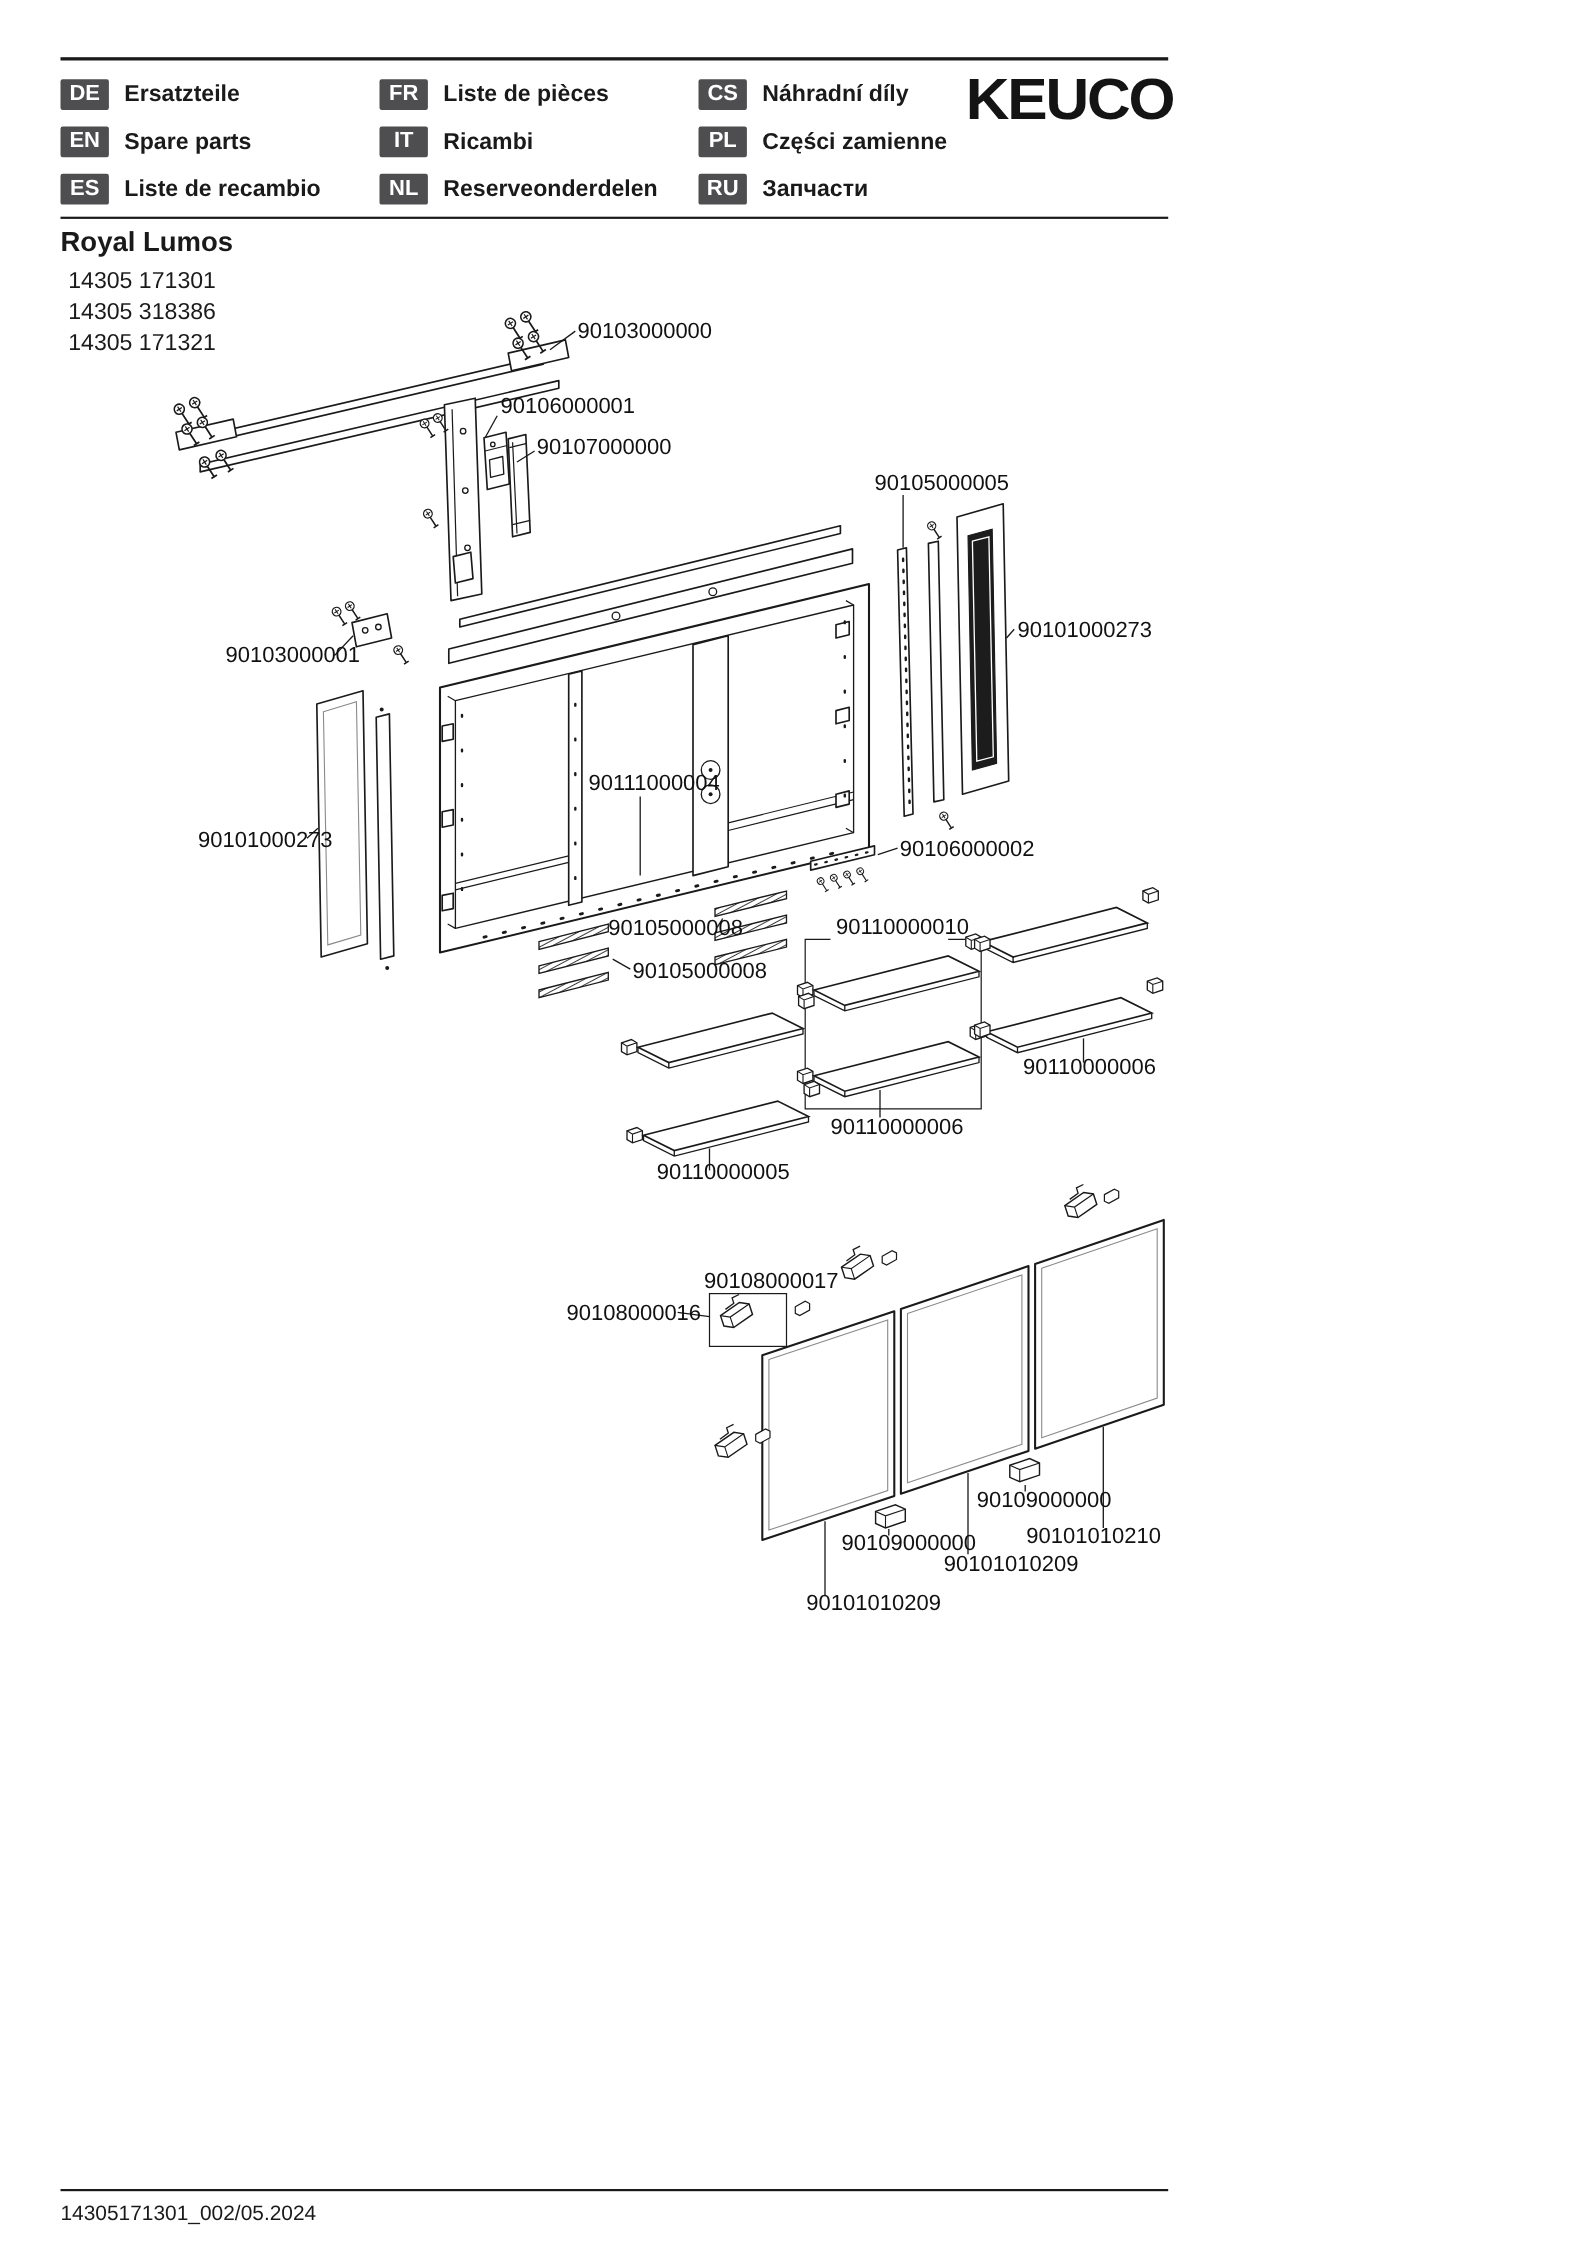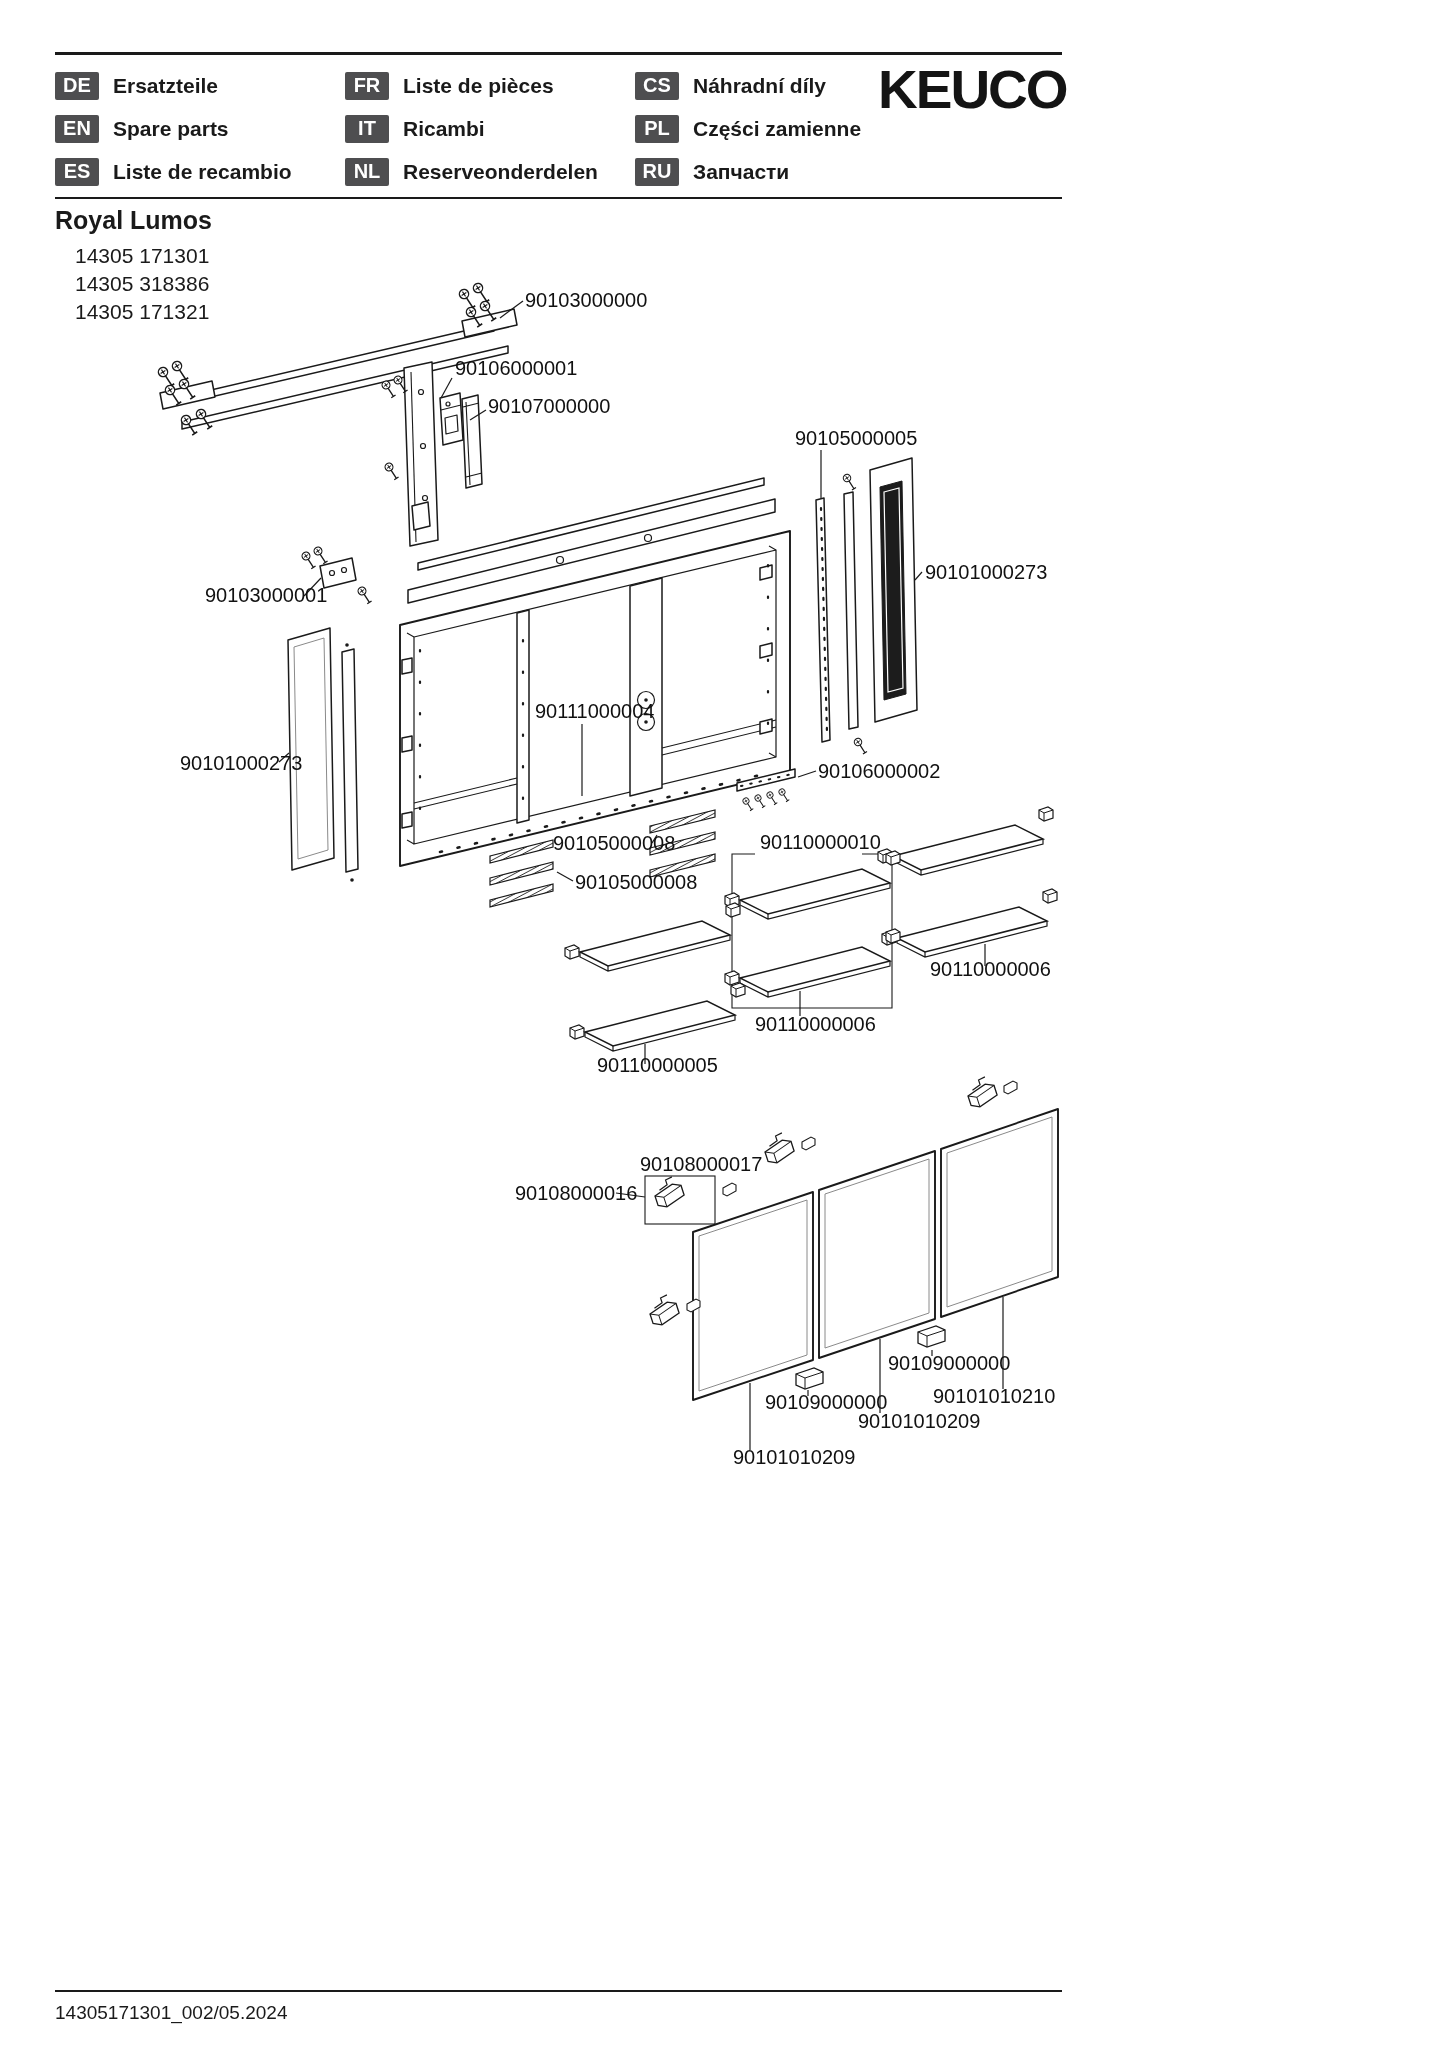--- a/index.html
+++ b/index.html
@@ -13,21 +13,21 @@
   .lang-grid { position:absolute; left:55px; top:64px; width:880px;
                display:grid; grid-template-columns:290px 290px 290px; grid-auto-rows:43px; align-items:center; }
   .lang-cell { display:flex; align-items:center; gap:14px; }
   .lang-badge { display:inline-flex; width:44px; height:28px; background:#4e4e50; color:#fff;
                 font-weight:bold; font-size:20px; align-items:center; justify-content:center; border-radius:2px; }
   .lang-label { font-weight:bold; font-size:21px; white-space:nowrap; }
   .brand { position:absolute; left:878px; top:58px; font-size:55px; font-weight:bold;
            letter-spacing:-2px; color:#141414; transform:scaleY(0.96); }
   .product { position:absolute; left:55px; top:206px; }
   .product-name { font-size:25px; font-weight:bold; margin-bottom:7px; }
-  .model { font-size:21px; line-height:28px; margin-left:20px; }
+  .model { font-size:21px; line-height:28px; margin-left:7px; }
   .diagram { position:absolute; left:0; top:0; width:1448px; height:2048px; }
   .footer-code { position:absolute; left:55px; top:2002px; font-size:19px; }
   
   .ol   { fill:#fff; stroke:#1a1a1a; stroke-width:1.5; stroke-linejoin:round; }
   .ol19 { fill:#fff; stroke:#1a1a1a; stroke-width:1.9; stroke-linejoin:round; }
   .nf   { fill:none; stroke:#1a1a1a; stroke-width:1.2; stroke-linejoin:round; }
   .thin { fill:none; stroke:#1a1a1a; stroke-width:1.1; }
   .lead { fill:none; stroke:#1a1a1a; stroke-width:1.2; }
   .inner{ fill:none; stroke:#8a8a8a; stroke-width:1; }
   .dots { fill:none; stroke:#1a1a1a; stroke-linecap:round; }

